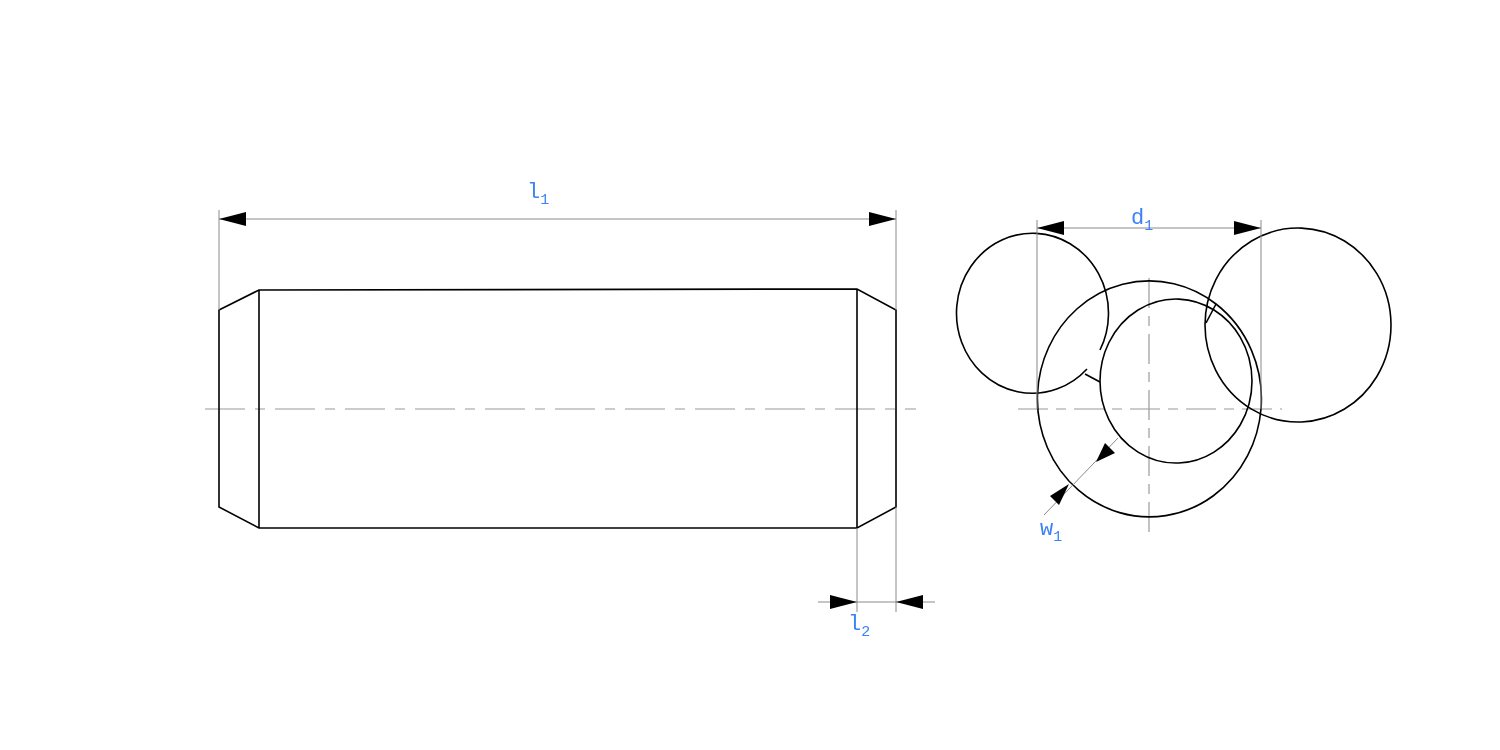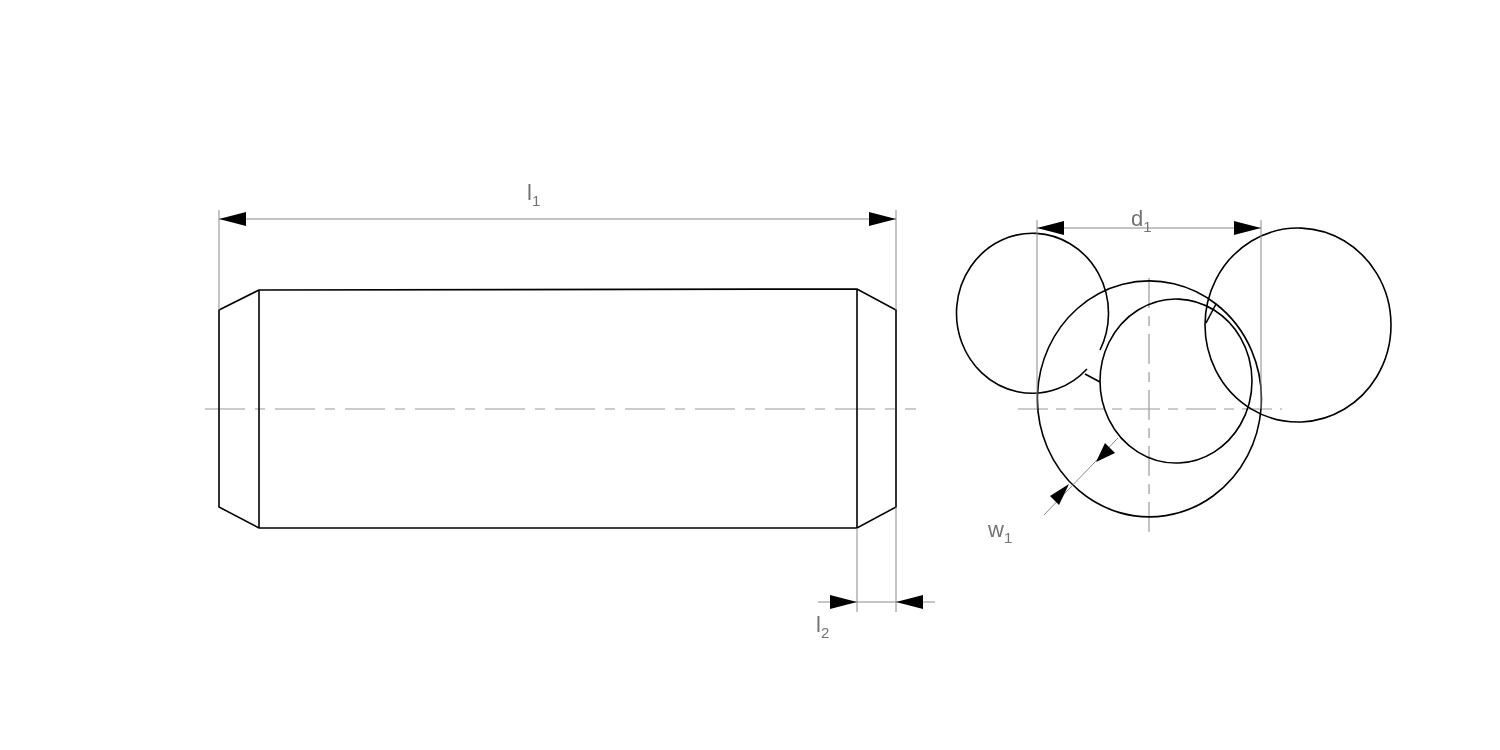--- a/index.html
+++ b/index.html
@@ -3,21 +3,21 @@
   <meta charset="utf-8">
   <style>
     html, body { margin: 0; padding: 0; background: #ffffff; }
     body { width: 1500px; height: 750px; position: relative; overflow: hidden;
            font-family: "Liberation Sans", sans-serif; }
     #drawing { position: absolute; left: 0; top: 0; }
     .outline { stroke: #000000; stroke-width: 1.6; fill: none; }
     .thin { stroke: #8a8a8a; stroke-width: 1; fill: none; }
     .center { stroke: #9a9a9a; stroke-width: 1.2; fill: none; }
     .arrow { fill: #000000; stroke: none; }
-    .label { position: absolute; font-size: 22px; color: #737373; line-height: 1; white-space: nowrap; }
+    .label { position: absolute; font-size: 22px; color: #3b82f6; line-height: 1; white-space: nowrap; font-family: Liberation Mono, monospace; }
     .label sub { font-size: 15px; vertical-align: -6px; }
   </style>
 </head>
 <body>
 
 <svg id="drawing" width="1500" height="750" viewBox="0 0 1500 750" xmlns="http://www.w3.org/2000/svg">
 
   <g>
 
     <line class="center" x1="205" y1="409" x2="916" y2="409" stroke-dasharray="40,10,10,10"></line>
@@ -71,21 +71,21 @@
       <line class="thin" x1="1044" y1="515" x2="1118" y2="438"></line>
       <polygon class="arrow" points="1069,484 1050,496 1059,505"></polygon>
       <polygon class="arrow" points="1096,462 1105,443 1115,453"></polygon>
     </g>
   </g>
 </svg>
 
 <div class="label" style="left:527px; top:182px;">
   <span>l</span><sub>1</sub>
 </div>
-<div class="label" style="left:816px; top:614px;">
+<div class="label" style="left:848px; top:614px;">
   <span>l</span><sub>2</sub>
 </div>
 <div class="label" style="left:1131px; top:208px;">
   <span>d</span><sub>1</sub>
 </div>
-<div class="label" style="left:988px; top:519px;">
+<div class="label" style="left:1040px; top:519px;">
   <span>w</span><sub>1</sub>
 </div>
 
 </body></html>

